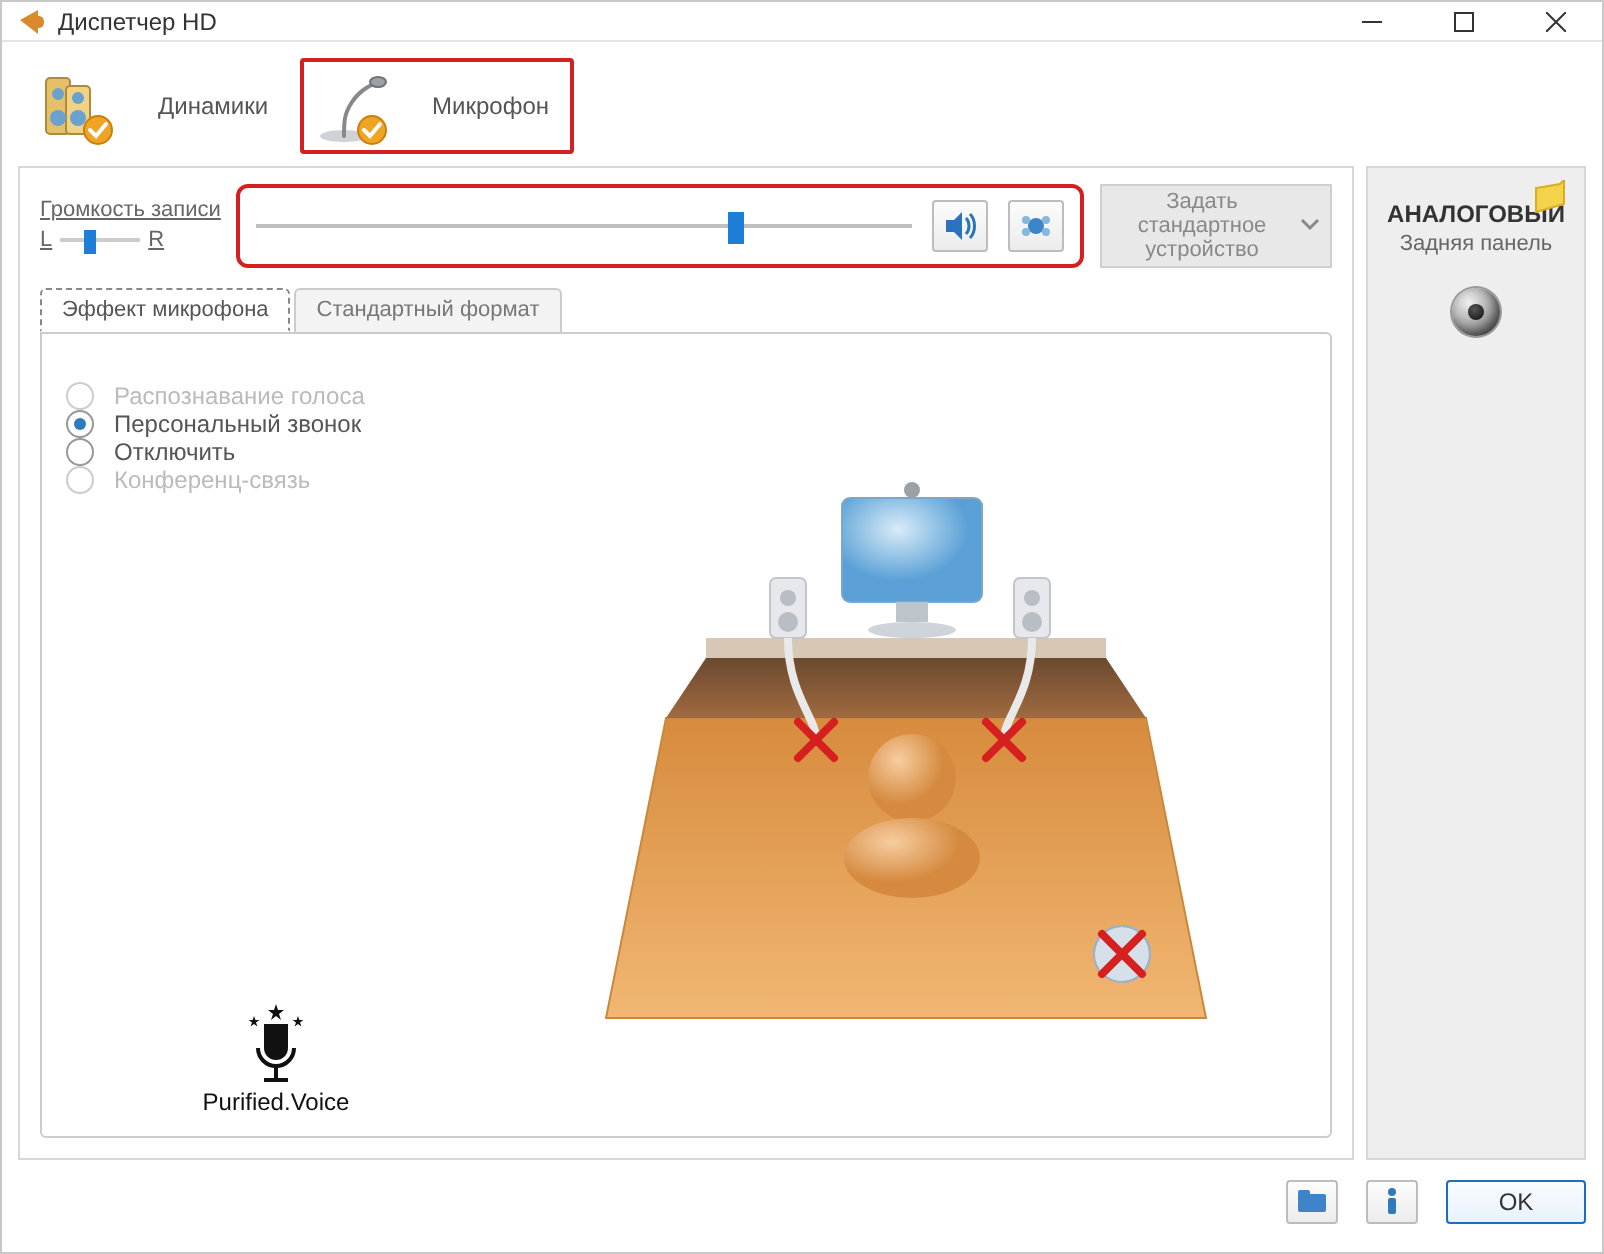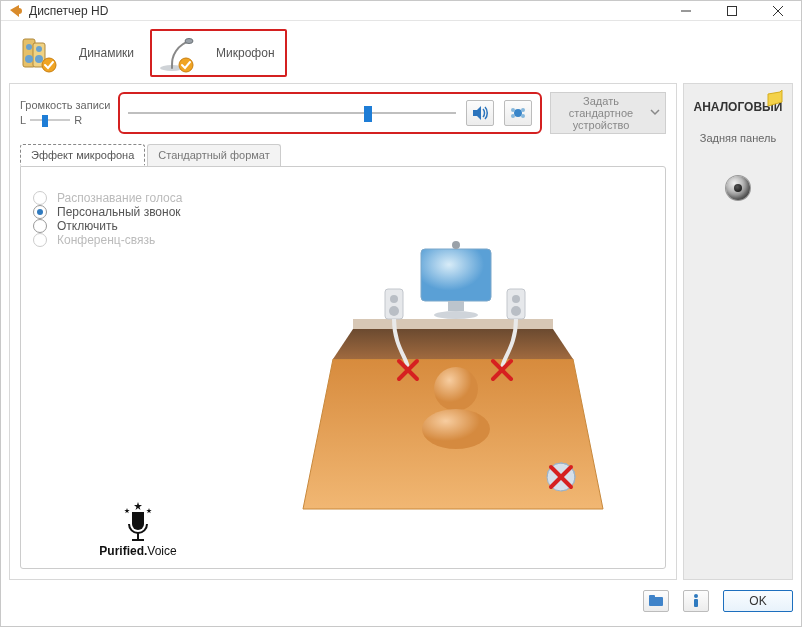--- a/index.html
+++ b/index.html
@@ -17,24 +17,24 @@
 
   .device-tabs { display:flex; gap:6px; margin: 4px 0 6px 6px; }
   .device-tab { display:flex; align-items:center; gap:22px; padding:2px 10px 2px 2px; cursor:pointer; }
   .device-tab.active { border: 2px solid #d42020; border-radius: 2px; background:#fff; }
   .device-tab .dt-icon { width:40px; height:40px; display:flex; align-items:center; justify-content:center; position:relative; }
   .device-tab .dt-label { color:#555; font-size:12px; }
   .dt-check { position:absolute; bottom:0; right:0; width:16px; height:16px; }
 
   .main-row { display:flex; gap:6px; flex:1; }
   .left-col { flex:1; display:flex; flex-direction:column; border:1px solid #d8d8d8; background:#fff; padding:8px 10px 10px 10px; }
-  .right-col { width:110px; display:flex; flex-direction:column; border:1px solid #d8d8d8; background:#eee; padding:8px 6px; align-items:center; position:relative;gap:16px; }
+  .right-col { width:110px; display:flex; flex-direction:column; border:1px solid #d8d8d8; background:#eee; padding:8px 6px; align-items:center; position:relative; }
 
   .vol-row { display:flex; align-items:center; gap:8px; }
-  .vol-label-group { display:flex; flex-direction:column; font-size:11px; color:#666; }
+  .vol-label-group { display:flex; flex-direction:column; font-size:11px; color:#666;text-decoration:underline; }
   .lr-row { display:flex; align-items:center; gap:4px; margin-top:2px; }
   .lr-slider { width:40px; position:relative; height:14px; }
   .lr-track { position:absolute; top:6px; left:0; right:0; height:2px; background:#ccc; }
   .lr-thumb { position:absolute; top:2px; width:6px; height:12px; background:#1e7dd6; }
 
   .vol-box { flex:1; border:2px solid #d42020; border-radius:6px; padding:6px 8px; display:flex; align-items:center; gap:10px; }
   .big-slider { flex:1; position:relative; height:18px; }
   .big-track { position:absolute; top:8px; left:0; right:0; height:2px; background:#bfbfbf; }
   .big-thumb { position:absolute; top:2px; width:8px; height:16px; background:#1e7dd6; }
   .icon-btn { width:28px; height:26px; border:1px solid #bcbcbc; border-radius:2px; background:linear-gradient(#fcfcfc,#ececec); display:flex; align-items:center; justify-content:center; }
@@ -49,21 +49,21 @@
   .tabs2-panel { border:1px solid #ccc; border-radius:0 3px 3px 3px; flex:1; display:flex; padding:12px 12px 10px 12px; gap:10px; }
 
   .radio-col { width:210px; display:flex; flex-direction:column; padding-top:12px; }
   .radio-opt { display:flex; align-items:center; gap:10px; font-size:12px; }
   .radio-opt.disabled { color:#bbb; }
   .radio-dot { width:14px; height:14px; border:1px solid #999; border-radius:50%; position:relative; flex:0 0 auto; }
   .radio-opt.disabled .radio-dot { border-color:#ccc; }
   .radio-dot.sel::after { content:""; position:absolute; inset:3px; background:#2f7abf; border-radius:50%; }
   .purified { margin-top:auto; display:flex; flex-direction:column; align-items:center; color:#111; font-size:12px; }
   .purified .mic-logo { width:38px; height:42px; }
-  .purified b { font-weight:700; }
+  .purified b { font-weight:400; }
 
   .viz { flex:1; position:relative; display:flex; align-items:center; justify-content:center; }
   .viz svg { width: 320px; height: 300px; }
 
   .right-col .note-icon { position:absolute; top:6px; right:8px; width:18px; height:18px; }
   .right-col .r-title { font-weight:700; font-size:12px; color:#333; margin-top:8px; }
   .right-col .r-sub { font-size:11px; color:#666; margin-top:2px; }
   .jack { width:24px; height:24px; border-radius:50%; background: radial-gradient(circle at 35% 30%, #f0f0f0 0%, #bcbcbc 35%, #777 70%, #444 100%); margin-top:16px; box-shadow: inset -2px -2px 4px rgba(0,0,0,.35), 0 0 0 1px #999; position:relative; }
   .jack::after{ content:""; position:absolute; inset:8px; background:radial-gradient(circle at 40% 35%, #555 0%, #222 70%); border-radius:50%; }
 

